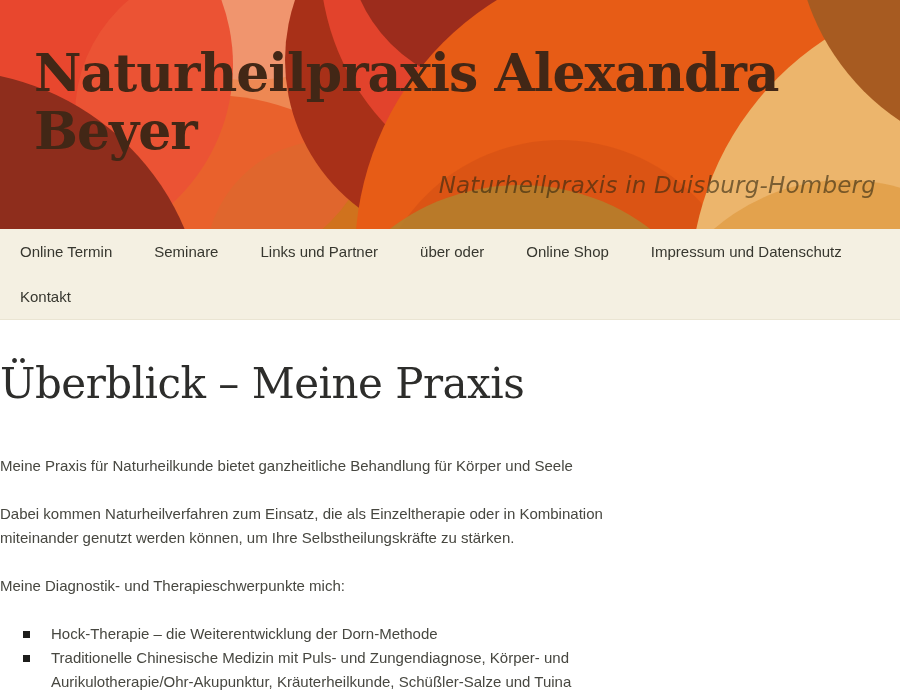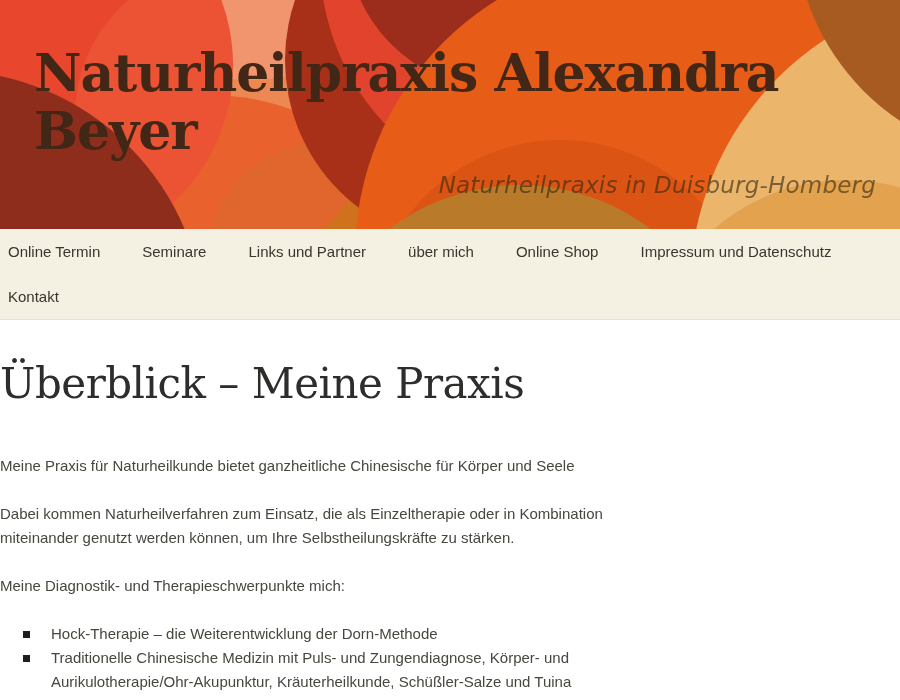--- a/index.html
+++ b/index.html
@@ -35,21 +35,21 @@
     font-size: 23px; letter-spacing: 0.2px;
     color: rgba(52, 40, 16, 0.62);
     text-align: right;
   }
 
   
   .main-nav {
     width: 900px; min-height: 91px;
     background: #f4f0e2;
     display: flex; flex-wrap: wrap; align-items: center;
-    padding: 0 8px; column-gap: 42px;
+    padding: 0 20px; column-gap: 42px;
     border-bottom: 1px solid #eae5d3;
   }
   .nav-item {
     font-size: 15px; line-height: 45px; color: #37372f;
     cursor: pointer; white-space: nowrap;
   }
 
   
   .content {
     width: 622px; padding-top: 40px;
@@ -114,29 +114,29 @@
     <div class="header-text">
       <h1 class="site-title">Naturheilpraxis Alexandra Beyer</h1>
       <div class="site-tagline">Naturheilpraxis in Duisburg-Homberg</div>
     </div>
   </header>
 
   <nav class="main-nav">
     <a class="nav-item">Online Termin</a>
     <a class="nav-item">Seminare</a>
     <a class="nav-item">Links und Partner</a>
-    <a class="nav-item">über mich</a>
+    <a class="nav-item">über oder</a>
     <a class="nav-item">Online Shop</a>
     <a class="nav-item">Impressum und Datenschutz</a>
     <a class="nav-item">Kontakt</a>
   </nav>
 
   <main class="content">
     <h2 class="page-title">Überblick – Meine Praxis</h2>
-    <p>Meine Praxis für Naturheilkunde bietet ganzheitliche Chinesische für Körper und Seele</p>
+    <p>Meine Praxis für Naturheilkunde bietet ganzheitliche Behandlung für Körper und Seele</p>
     <p>Dabei kommen Naturheilverfahren zum Einsatz, die als Einzeltherapie oder in Kombination miteinander genutzt werden können, um Ihre Selbstheilungskräfte zu stärken.</p>
     <p>Meine Diagnostik- und Therapieschwerpunkte mich:</p>
     <ul>
       <li>Hock-Therapie – die Weiterentwicklung der Dorn-Methode</li>
       <li>Traditionelle Chinesische Medizin mit Puls- und Zungendiagnose, Körper- und Aurikulotherapie/Ohr-Akupunktur, Kräuterheilkunde, Schüßler-Salze und Tuina</li>
     </ul>
   </main>
 
 </div>
 

